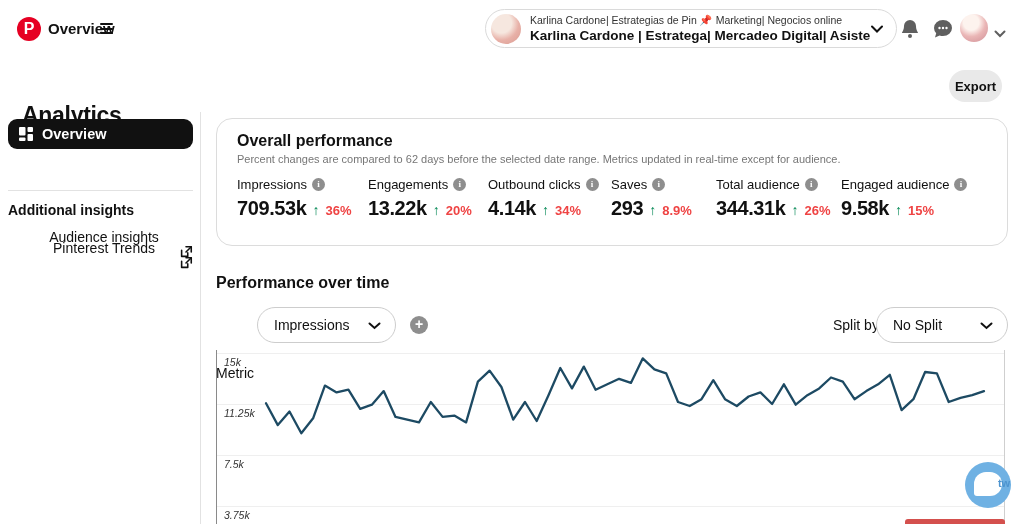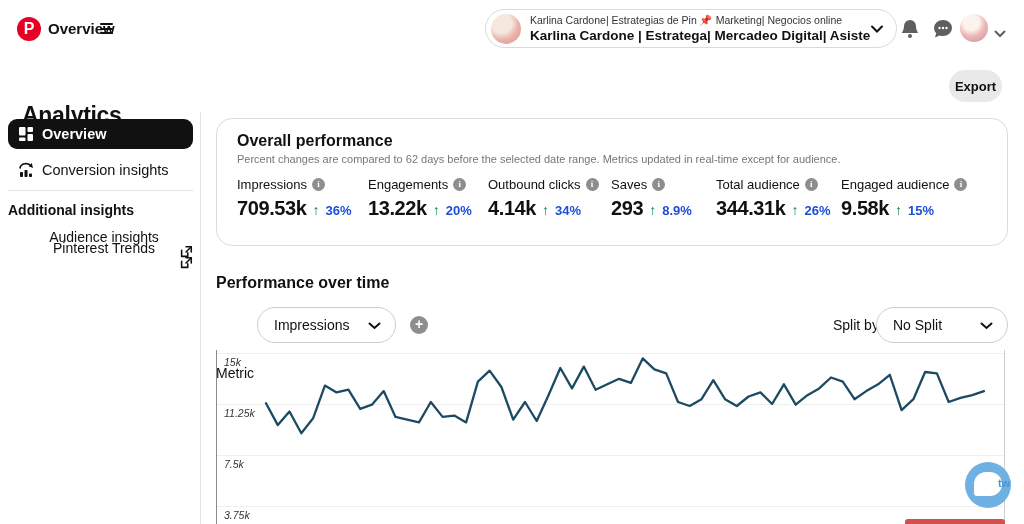--- a/index.html
+++ b/index.html
@@ -54,21 +54,21 @@
   .overall-card { position:absolute; left:216px; top:118px; width:792px; height:128px;
     border:1px solid #dcdcdc; border-radius:16px; background:#fff; }
   .overall-title { position:absolute; left:20px; top:13px; font-size:16px; font-weight:bold; }
   .overall-sub { position:absolute; left:20px; top:34px; font-size:11px; color:#767676; }
   .metric-col { position:absolute; top:58px; }
   .metric-label { font-size:13px; color:#111; display:flex; align-items:center; gap:5px; }
   .info-dot { width:13px; height:13px; border-radius:50%; background:#8e8e8e; color:#fff;
     font-size:9px; font-weight:bold; text-align:center; line-height:13px; font-family:"Liberation Serif",serif; cursor:pointer; }
   .metric-value-row { margin-top:5px; display:flex; align-items:baseline; gap:6px; }
   .metric-value { font-size:20px; font-weight:bold; letter-spacing:-0.4px; }
-  .metric-change { font-size:13px; font-weight:bold; color:#1d4ed8; }
+  .metric-change { font-size:13px; font-weight:bold; color:#ef4444; }
   .up-arrow { color:#008753; font-size:14px; font-weight:bold; }
 
   
   .perf-title { position:absolute; left:216px; top:274px; font-size:16px; font-weight:bold; }
   .ctrl-label { position:absolute; top:317px; font-size:14px; color:#111; }
   .dropdown { position:absolute; top:307px; height:36px; border:1px solid #cdcdcd; border-radius:18px;
     background:#fff; display:flex; align-items:center; cursor:pointer; }
   .dropdown .val { font-size:14px; margin-left:16px; }
   .dropdown .chev { margin-left:auto; margin-right:14px; }
   .plus-btn { position:absolute; left:410px; top:316px; width:18px; height:18px; border-radius:50%;
@@ -152,30 +152,20 @@
   <div class="side-item-active">
     <svg class="side-ic" viewBox="0 0 16 16">
       <rect x="1" y="1" width="6.5" height="8.5" rx="1" fill="#fff"></rect>
       <rect x="9.5" y="1" width="5.5" height="5" rx="1" fill="#fff"></rect>
       <rect x="1" y="11.5" width="6.5" height="3.5" rx="1" fill="#fff"></rect>
       <rect x="9.5" y="8" width="5.5" height="7" rx="1" fill="#fff"></rect>
     </svg>
     <span class="lbl">Overview</span>
   </div>
 
-  <div class="side-item">
-    <svg class="side-ic" viewBox="0 0 16 16">
-      <path class="stroke-dark" d="M2 6 A6 5 0 0 1 13 4"></path>
-      <path class="fill-dark" d="M13.8 1 L15 6 L10.5 4.2 Z"></path>
-      <rect x="2" y="10" width="3" height="5" rx="0.8" class="fill-dark"></rect>
-      <rect x="6.5" y="8" width="3" height="7" rx="0.8" class="fill-dark"></rect>
-      <rect x="11" y="11.5" width="3" height="3.5" rx="0.8" class="fill-dark"></rect>
-    </svg>
-    <span class="lbl">Conversion insights</span>
-  </div>
 
   <div class="side-rule"></div>
   <div class="side-section">Additional insights</div>
 
   <div class="side-link" style="top:229px;">
     <svg width="15" height="15" viewBox="0 0 16 16">
       <circle cx="8" cy="4.5" r="3" class="fill-dark"></circle>
       <path class="fill-dark" d="M2 14 a6 5 0 0 1 12 0 z"></path>
     </svg>
     <span class="lbl">Audience insights</span>

